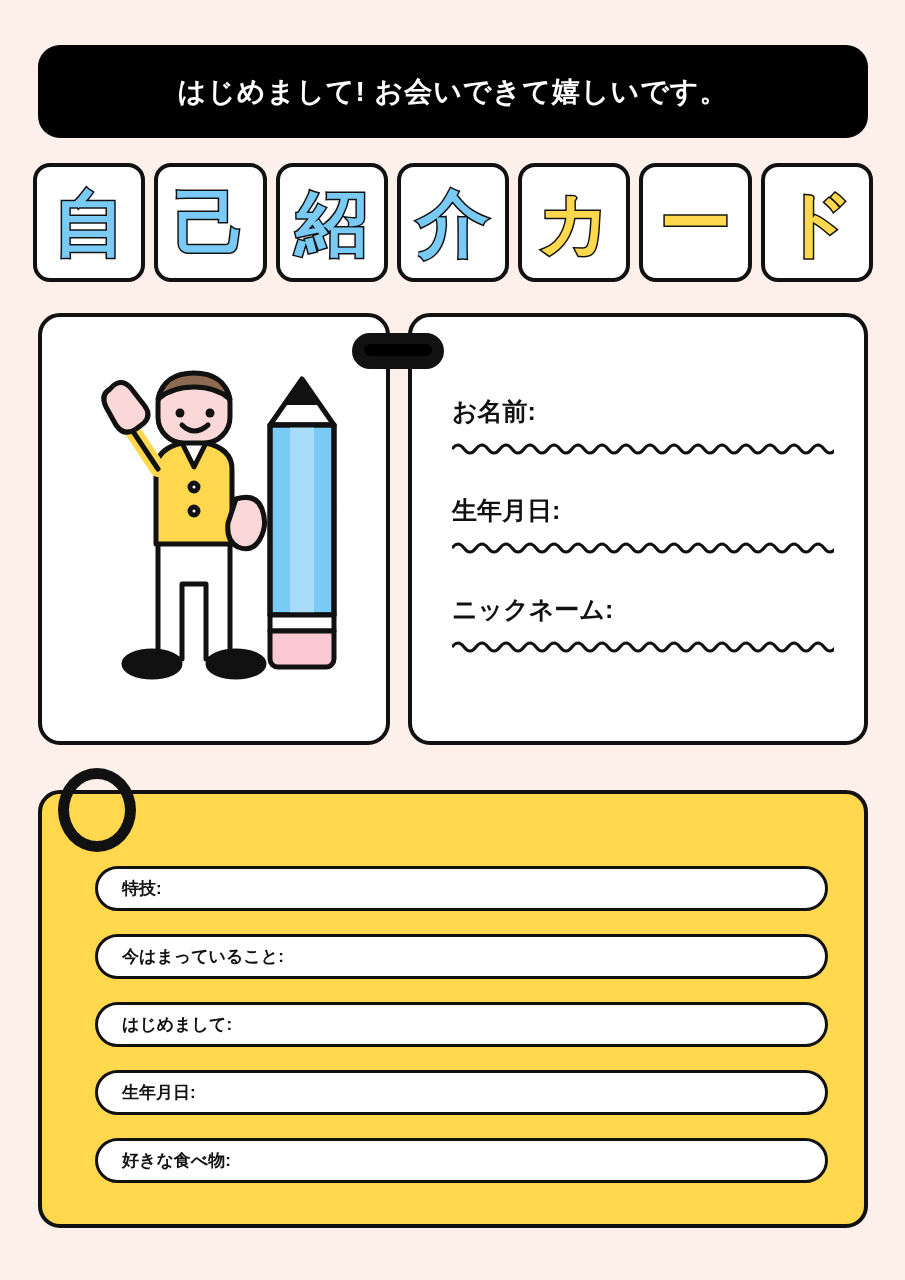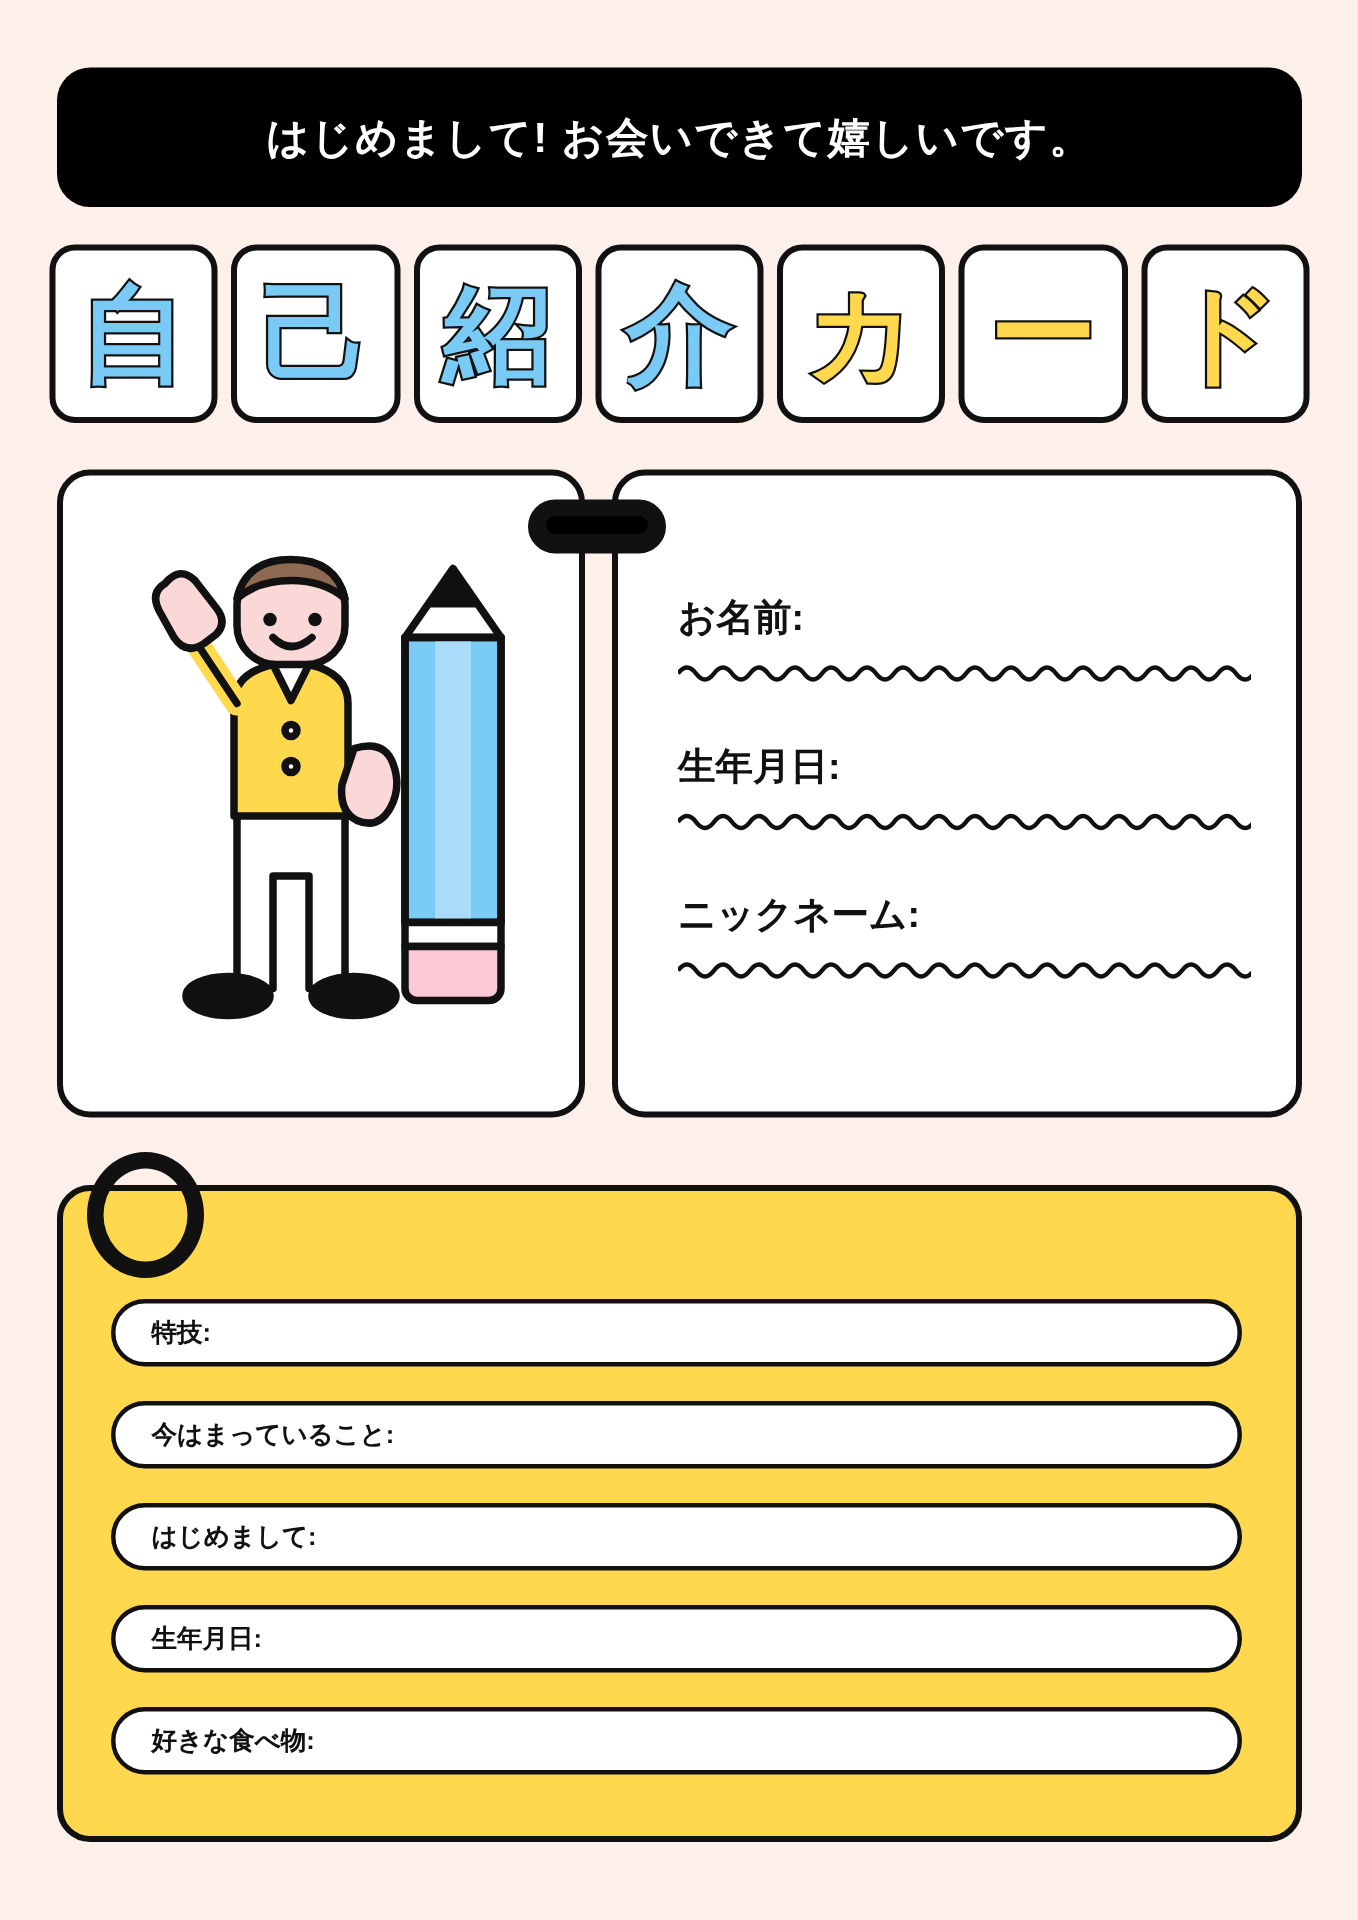--- a/index.html
+++ b/index.html
@@ -147,21 +147,21 @@
   .panel-bottom {
     position: absolute;
     left: 38px;
     top: 790px;
     width: 830px;
     height: 438px;
     background: #ffd84d;
     border: 4px solid #111111;
     border-radius: 22px;
     box-sizing: border-box;
-    padding: 72px 36px 0 32px;
+    padding: 72px 36px 0 53px;
   }
   .ring {
     position: absolute;
     left: 58px;
     top: 768px;
     width: 56px;
     height: 62px;
     border: 11px solid #111111;
     border-radius: 50%;
     background: transparent;

